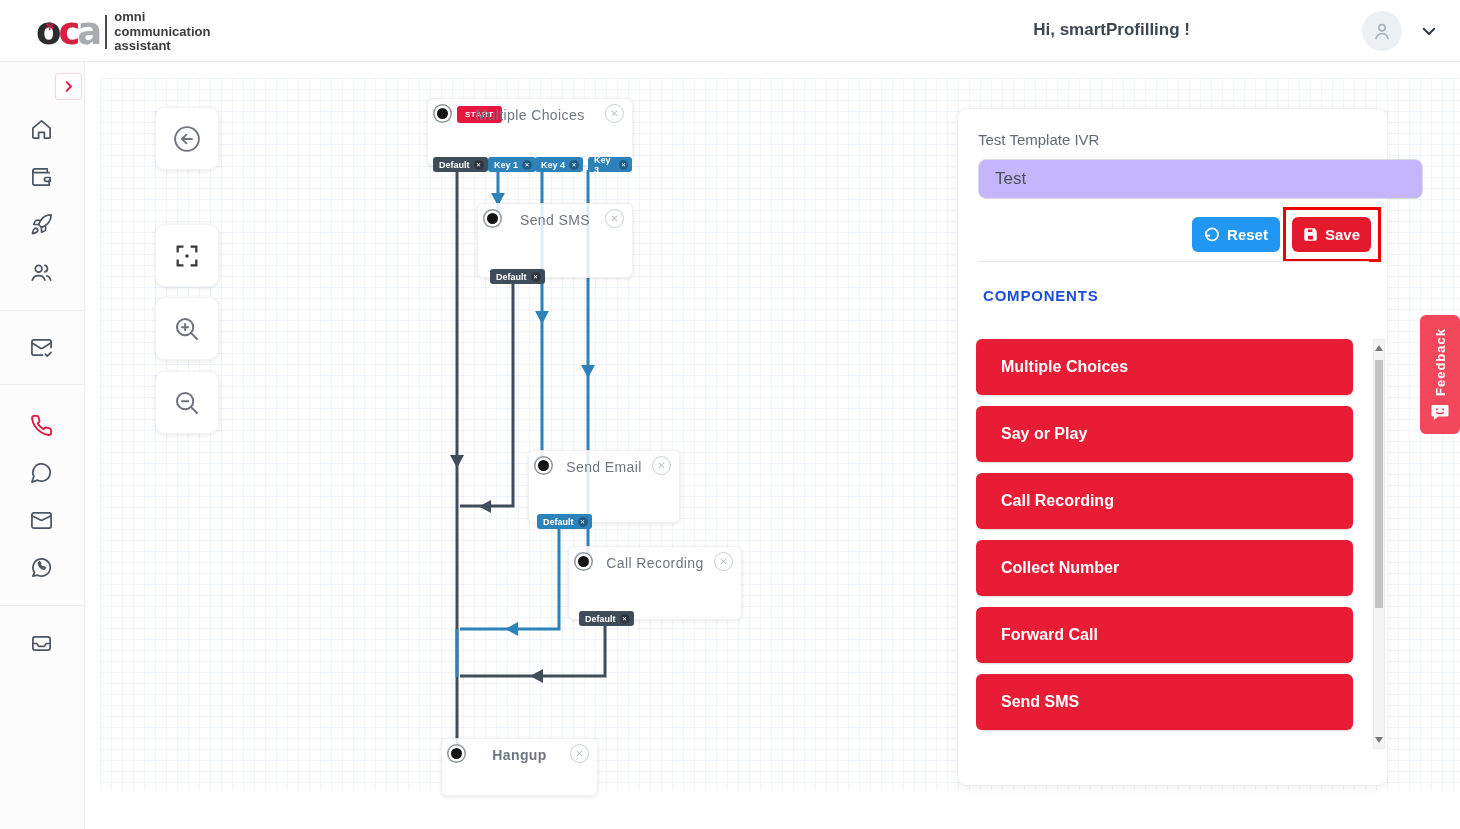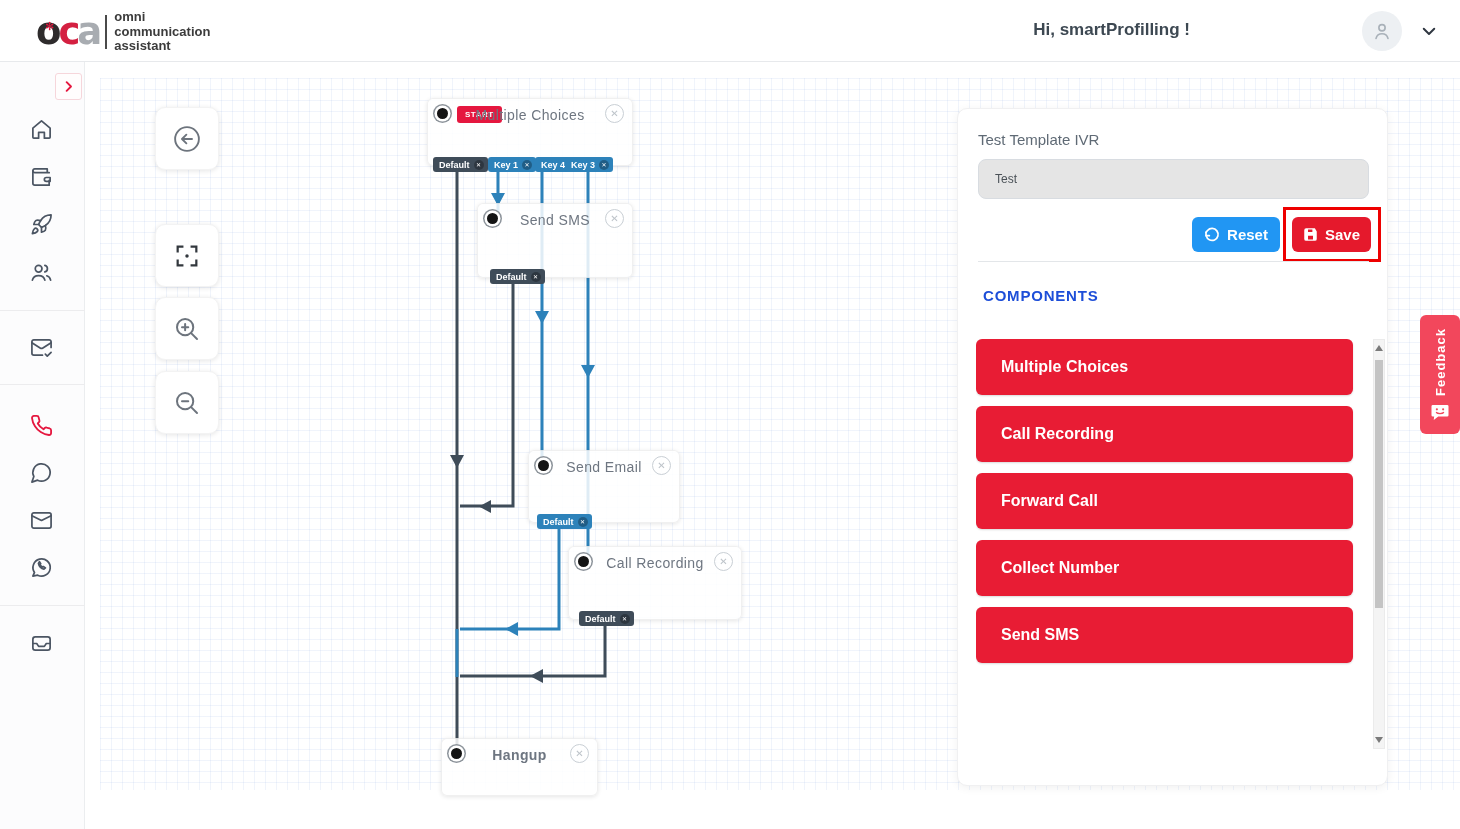--- a/index.html
+++ b/index.html
@@ -65,22 +65,22 @@
   .tag.dark { background:#3f4c59; }
   .tag.blue { background:#2d82ba; }
   .tag .rm { width:10px; height:10px; border-radius:50%; background:rgba(0,0,0,0.28); margin-left:4px;
     display:flex; align-items:center; justify-content:center; font-size:6px; color:#fff; }
   .tag .rm::before { content:"✕"; }
 
   
   .panel { position:absolute; left:957px; top:108px; width:431px; height:678px; background:#fff;
     border:1px solid #f0f0f1; border-radius:10px; box-shadow:0 2px 10px rgba(0,0,0,0.06); z-index:10; }
   .panel-label { position:absolute; left:20px; top:22px; font-size:15px; color:#5f6a75; }
-  .name-input { position:absolute; left:20px; top:50px; width:391px; height:40px; border:1px solid #d8dce1;
-    border-radius:8px; font-size:12px; color:#4a5157; padding:0 16px; outline:none; background:#e5e5e5;
+  .name-input { position:absolute; left:20px; top:50px; width:445px; height:40px; border:1px solid #d8dce1;
+    border-radius:8px; font-size:17px; color:#4a5157; padding:0 16px; outline:none; background:#c4b5fd;
     font-family:"Liberation Sans","DejaVu Sans",sans-serif; }
   .btn { position:absolute; height:35px; border:none; border-radius:6px; color:#fff; font-size:15px;
     font-weight:bold; display:flex; align-items:center; justify-content:center; gap:7px; cursor:pointer;
     font-family:"Liberation Sans","DejaVu Sans",sans-serif; }
   .btn-reset { left:234px; top:108px; width:88px; background:#2196f3; }
   .btn-save { left:334px; top:108px; width:79px; background:#e5192c; }
   .save-annotation { position:absolute; left:325px; top:98px; width:98px; height:55px;
     border:3px solid #ee0000; pointer-events:none; }
   .panel-divider { position:absolute; left:20px; top:152px; width:391px; height:1px; background:#e3e6e9; }
   .components-title { position:absolute; left:25px; top:178px; font-size:15px; font-weight:bold;
@@ -285,21 +285,21 @@
       <span class="rm"></span>
     </span>
   <span class="tag blue" style="left:60px;">
       <span>Key 1</span>
       <span class="rm"></span>
     </span>
   <span class="tag blue" style="left:107px;">
       <span>Key 4</span>
       <span class="rm"></span>
     </span>
-  <span class="tag blue" style="left:137px;">
+  <span class="tag blue" style="left:160px;">
       <span>Key 3</span>
       <span class="rm"></span>
     </span>
 </div>
 
 <div class="node" style="left:477px; top:203px; width:156px; height:75px;">
   <span class="port"></span>
   <div class="node-title">Send SMS</div>
   <span class="node-close"></span>
   <span class="tag dark" style="left:12px;">
@@ -351,23 +351,24 @@
       </svg>
     <span>Save</span>
   </button>
   <div class="save-annotation"></div>
 
   <div class="panel-divider"></div>
   <div class="components-title">COMPONENTS</div>
 
   <div class="comp-list">
     <div class="comp-item">Multiple Choices</div>
+    <div class="comp-item">Say or Play</div>
     <div class="comp-item">Call Recording</div>
+    <div class="comp-item">Collect Number</div>
     <div class="comp-item">Forward Call</div>
-    <div class="comp-item">Collect Number</div>
     <div class="comp-item">Send SMS</div>
   </div>
   <div class="scrollbar">
     <span class="sb-up"></span>
     <span class="sb-thumb"></span>
     <span class="sb-down"></span>
   </div>
 </div>
 
 <div class="feedback">

